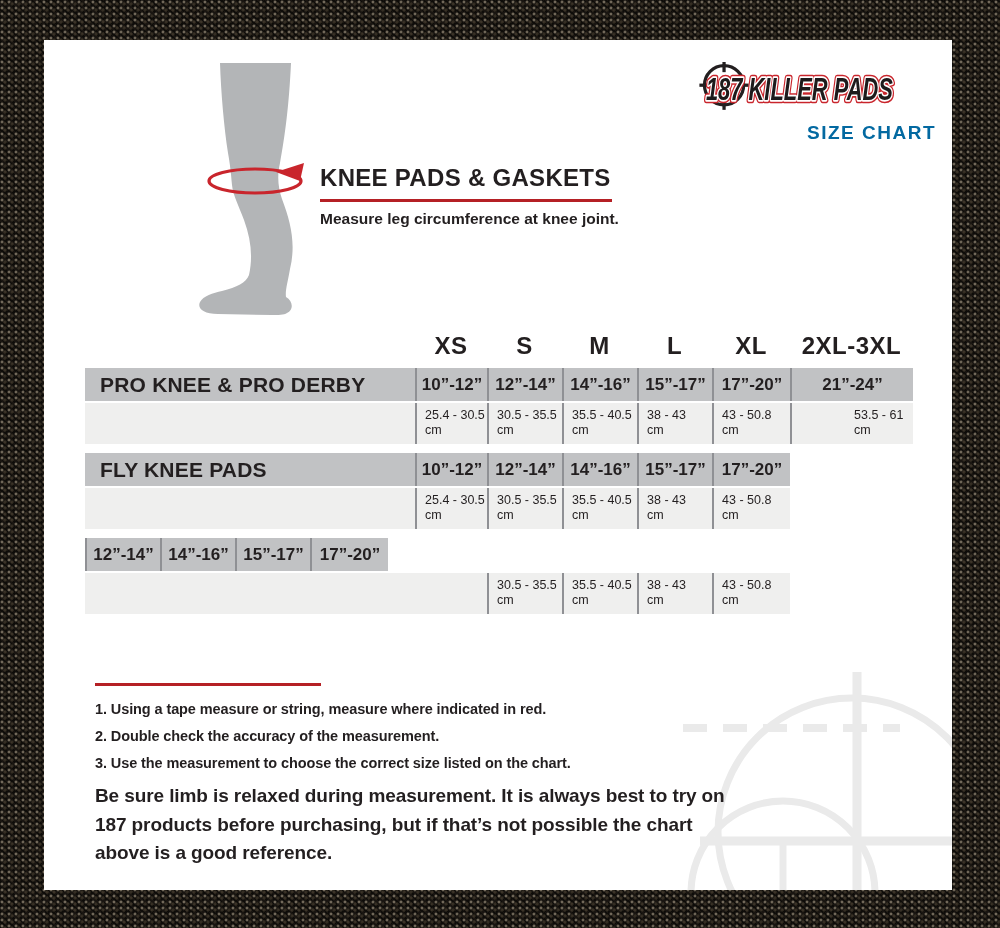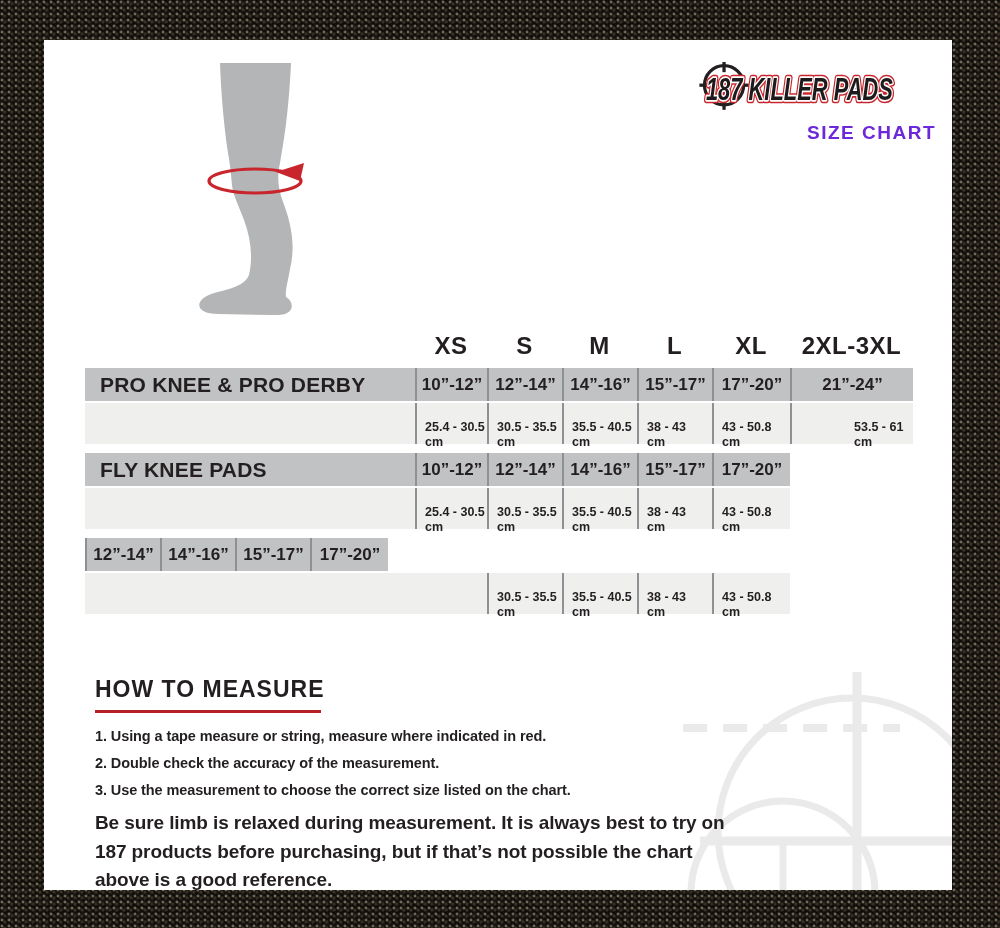--- a/index.html
+++ b/index.html
@@ -16,21 +16,21 @@
     background-size:7px 6px, 7px 6px, 8px 8px;
   }
   .card {
     position:absolute; left:44px; top:40px; width:908px; height:850px;
     background:#ffffff; overflow:hidden;
   }
 
   
   .logo-block { position:absolute; top:22px; right:14px; width:280px; text-align:right; }
   .logo-svg { display:block; width:280px; height:58px; }
-  .size-chart { font-size:19px; font-weight:bold; letter-spacing:1.5px; color:#6d28d9; margin-top:2px; padding-right:2px; }
+  .size-chart { font-size:19px; font-weight:bold; letter-spacing:1.5px; color:#0369a1; margin-top:2px; padding-right:2px; }
 
   
   .leg-svg { position:absolute; left:146px; top:16px; width:126px; height:266px; }
 
   
   .section-head { position:absolute; left:276px; top:124px; width:330px; }
   .section-title { font-size:24px; font-weight:bold; letter-spacing:0.3px; }
   .section-rule { width:292px; height:3px; background:#b52025; margin:7px 0 8px 0; }
   .section-sub { font-size:15.5px; font-weight:bold; }
 
@@ -50,21 +50,21 @@
   .w-s  { width:75px; }
   .w-m  { width:75px; }
   .w-l  { width:75px; }
   .w-xl { width:78px; }
   .w-2xl{ width:123px; }
   .div-l { border-left:2px solid #8f9094; }
   .lbl { display:flex; align-items:center; padding-left:15px;
          font-size:21px; font-weight:bold; letter-spacing:0.2px; }
   .v { display:flex; align-items:center; justify-content:center;
        font-size:17px; font-weight:bold; }
-  .cmc { padding:17px 2px 0 8px; font-size:12.5px; font-weight:bold; line-height:1.18; }
+  .cmc { padding:5px 2px 0 8px; font-size:12.5px; font-weight:normal; line-height:1.18; }
   .cmc span { display:block; }
   .cmc.wide { padding-left:62px; }
 
   
   .htm { position:absolute; left:51px; top:636px; width:650px; }
   .htm-title { font-size:23px; font-weight:bold; letter-spacing:1px; }
   .htm-rule { width:226px; height:3px; background:#b52025; margin:7px 0 0 0; }
   .steps { margin-top:15px; }
   .step { font-size:14.5px; font-weight:bold; margin-bottom:11px; letter-spacing:-0.1px; }
   .note { margin-top:5px; width:640px; font-size:19px; font-weight:bold;
@@ -111,20 +111,25 @@
         </g>
         <g font-family="Liberation Sans, sans-serif" font-weight="bold" font-style="italic" font-size="42" text-anchor="middle">
           <text x="142" y="52" textLength="258" lengthAdjust="spacingAndGlyphs" fill="none" stroke="#c9252c" stroke-width="9" stroke-linejoin="round">187 KILLER PADS</text>
           <text x="142" y="52" textLength="258" lengthAdjust="spacingAndGlyphs" fill="none" stroke="#ffffff" stroke-width="4.5" stroke-linejoin="round">187 KILLER PADS</text>
           <text x="142" y="52" textLength="258" lengthAdjust="spacingAndGlyphs" fill="#1d1a1b">187 KILLER PADS</text>
         </g>
       </svg>
       <div class="size-chart">SIZE CHART</div>
     </div>
 
+    <div class="section-head">
+      <div class="section-title">KNEE PADS &amp; GASKETS</div>
+      <div class="section-rule"></div>
+      <div class="section-sub">Measure leg circumference at knee joint.</div>
+    </div>
 
     <div class="size-table">
       <div class="thead">
         <div class="hc w-label"></div>
         <div class="hc w-xs">XS</div>
         <div class="hc w-s">S</div>
         <div class="hc w-m">M</div>
         <div class="hc w-l">L</div>
         <div class="hc w-xl">XL</div>
         <div class="hc w-2xl">2XL-3XL</div>
@@ -231,21 +236,20 @@
         <circle cx="852" cy="832" r="134" stroke-width="7"></circle>
         <circle cx="783" cy="893" r="92" stroke-width="7"></circle>
         <line x1="857" y1="672" x2="857" y2="890" stroke-width="9"></line>
         <line x1="700" y1="841" x2="960" y2="841" stroke-width="9"></line>
         <line x1="683" y1="728" x2="900" y2="728" stroke-width="8" stroke-dasharray="24 16"></line>
         <line x1="783" y1="845" x2="783" y2="890" stroke-width="7"></line>
       </g>
     </svg>
 
     <div class="htm">
-      <div class="htm-title">HOW TO MEASURE</div>
       <div class="htm-rule"></div>
       <div class="steps">
         <div class="step">1. Using a tape measure or string, measure where indicated in red.</div>
         <div class="step">2. Double check the accuracy of the measurement.</div>
         <div class="step">3. Use the measurement to choose the correct size listed on the chart.</div>
       </div>
       <div class="note">Be sure limb is relaxed during measurement. It is always best to try on 187 products before purchasing, but if that’s not possible the chart above is a good reference.</div>
     </div>
 
   </div>

